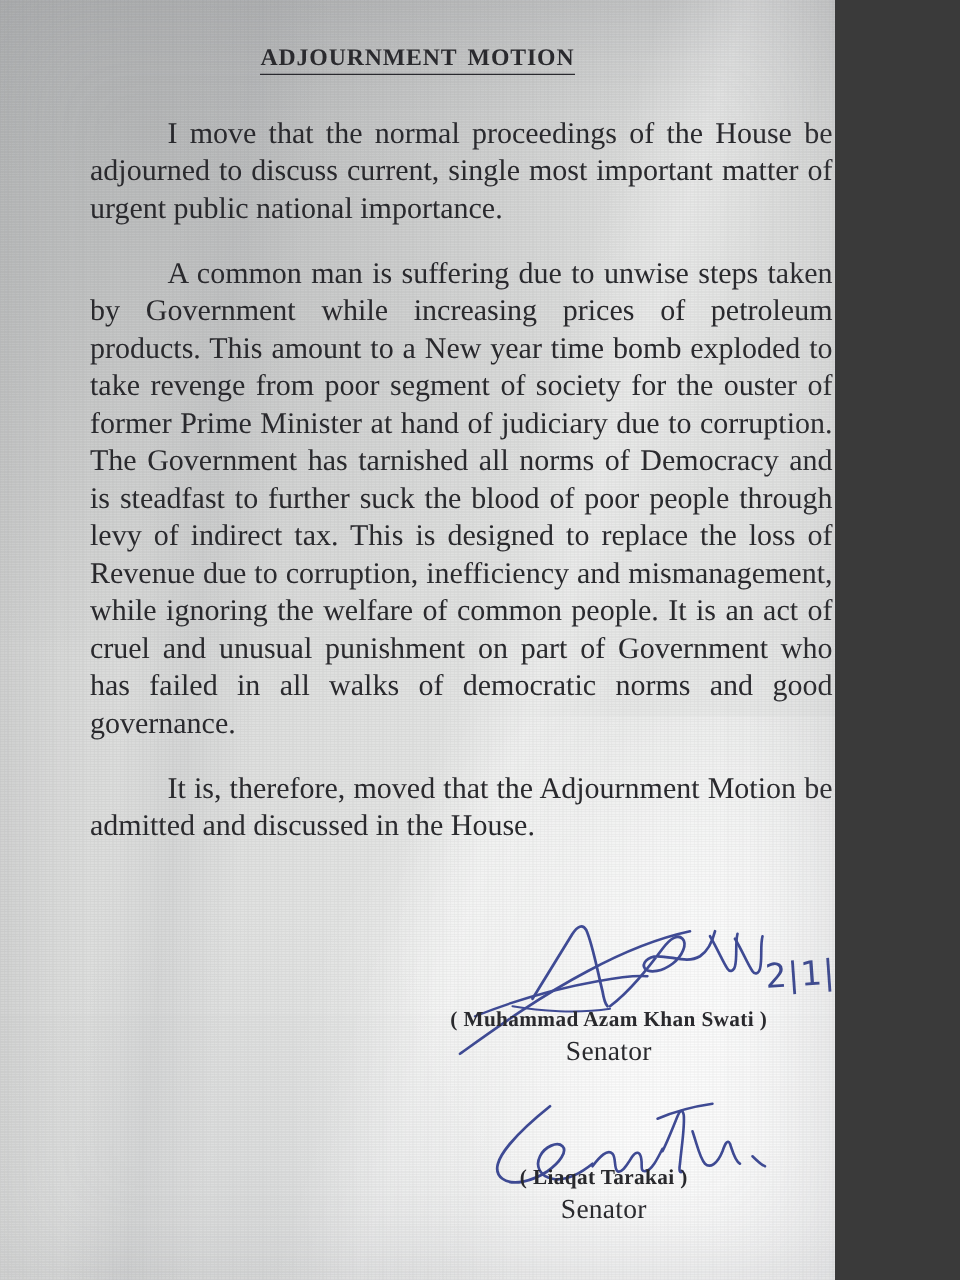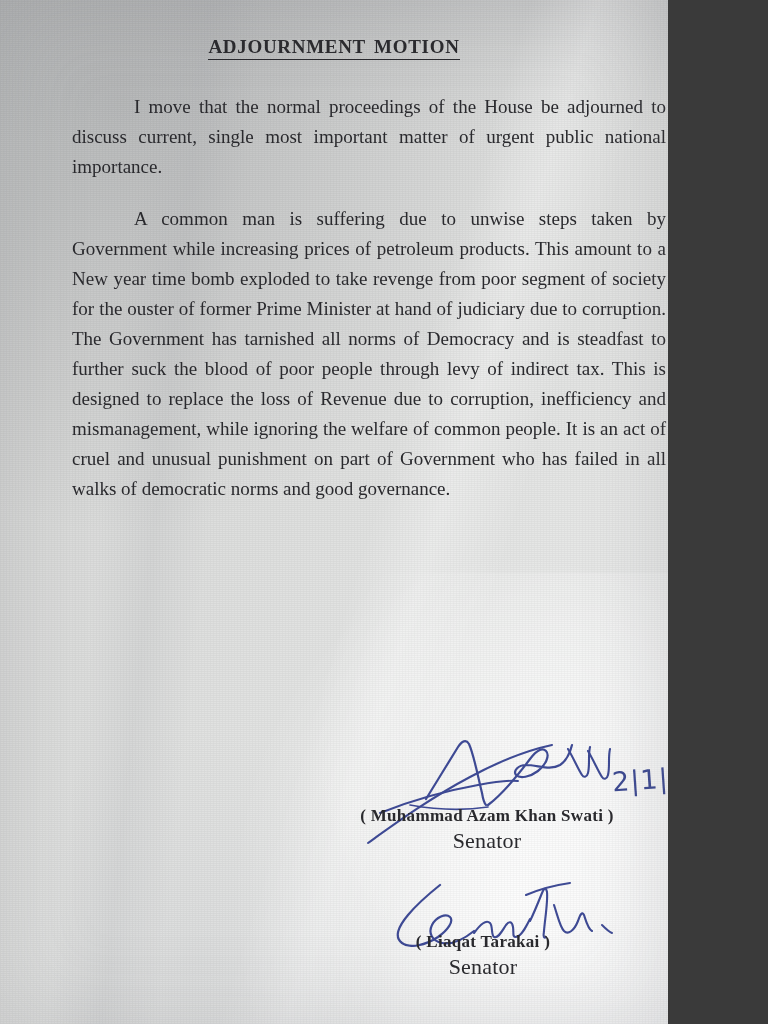--- a/index.html
+++ b/index.html
@@ -76,21 +76,21 @@
 
   
   .body-block {
     position: absolute;
     left: 72px;
     width: 594px;
     top: 92px;
   }
   p.para {
     margin: 0 0 22px 0;
-    font-size: 19px;
+    font-size: 24px;
     line-height: 30px;
     text-align: justify;
     text-indent: 62px;
     text-justify: inter-word;
   }
   p.para:last-child { margin-bottom: 0; }
 
   
   .sig-block {
     position: absolute;
@@ -154,20 +154,21 @@
 
   <div class="content">
 
     <div class="doc-title">
       <span>ADJOURNMENT MOTION</span>
     </div>
 
     <div class="body-block">
       <p class="para">I move that the normal proceedings of the House be adjourned to discuss current, single most important matter of urgent public national importance.</p>
       <p class="para">A common man is suffering due to unwise steps taken by Government while increasing prices of petroleum products. This amount to a New year time bomb exploded to take revenge from poor segment of society for the ouster of former Prime Minister at hand of judiciary due to corruption. The Government has tarnished all norms of Democracy and is steadfast to further suck the blood of poor people through levy of indirect tax. This is designed to replace the loss of Revenue due to corruption, inefficiency and mismanagement, while ignoring the welfare of common people. It is an act of cruel and unusual punishment on part of Government who has failed in all walks of democratic norms and good governance.</p>
+      <p class="para">It is, therefore, moved that the Adjournment Motion be admitted and discussed in the House.</p>
     </div>
 
     <svg class="ink" id="signature-1" width="250" height="110" viewBox="0 0 250 110" fill="none">
       <g stroke="#323f90" stroke-linecap="round" stroke-linejoin="round" fill="none" opacity="0.93">
         <path d="M2 108 C30 88, 66 62, 104 42 C130 28, 158 16, 186 10" stroke-width="2.1"></path>
         <path d="M14 78 C44 66, 78 56, 112 50 C128 47, 142 45, 152 46" stroke-width="1.9"></path>
         <path d="M60 64 C70 48, 82 28, 92 12 C96 6, 100 4, 103 9 C108 20, 112 42, 116 58 C117 64, 118 68, 120 70" stroke-width="2.2"></path>
         <path d="M44 70 C66 74, 96 76, 122 72" stroke-width="1.7"></path>
         <path d="M122 70 C138 58, 152 40, 164 24 C170 16, 176 12, 180 16 C184 20, 180 30, 172 36 C164 42, 154 44, 150 40 C147 36, 152 30, 160 30 C172 30, 184 36, 194 30 C200 26, 204 18, 206 10" stroke-width="2.2"></path>
         <path d="M202 14 C208 24, 212 34, 216 40 C218 43, 221 42, 222 38 C224 30, 222 20, 224 12" stroke-width="2.1"></path>

